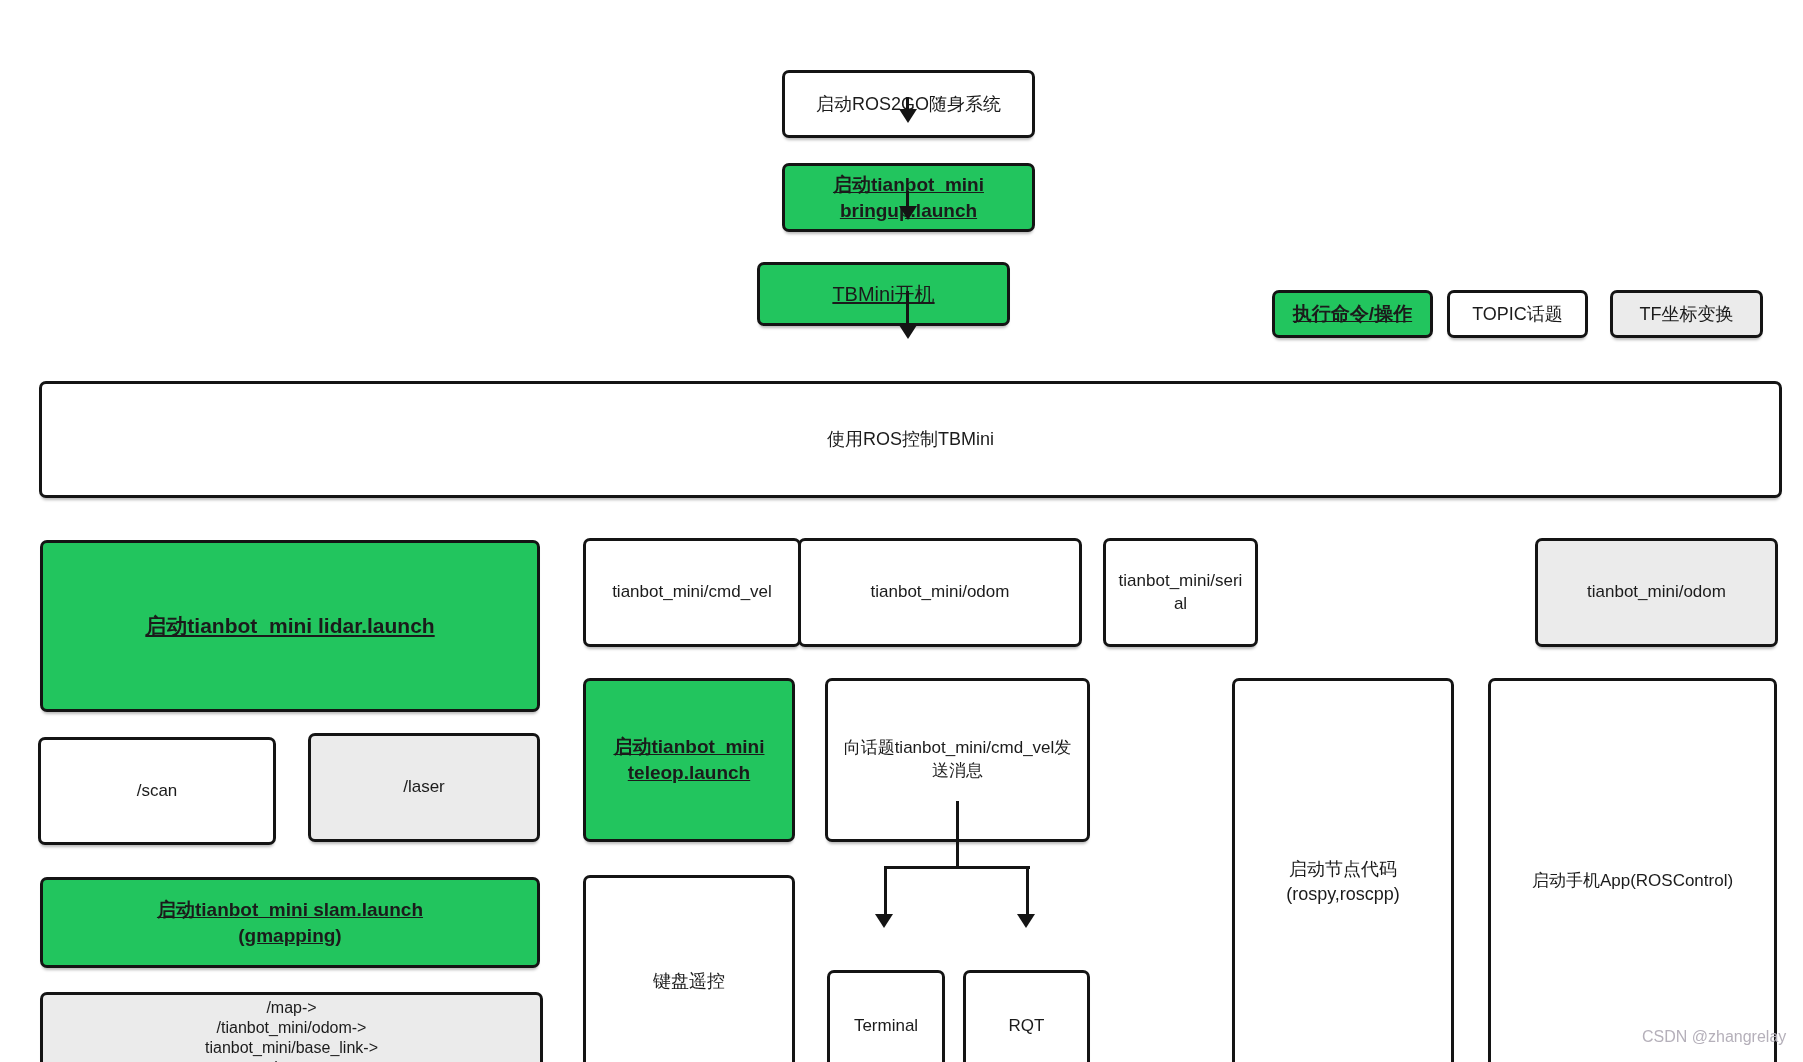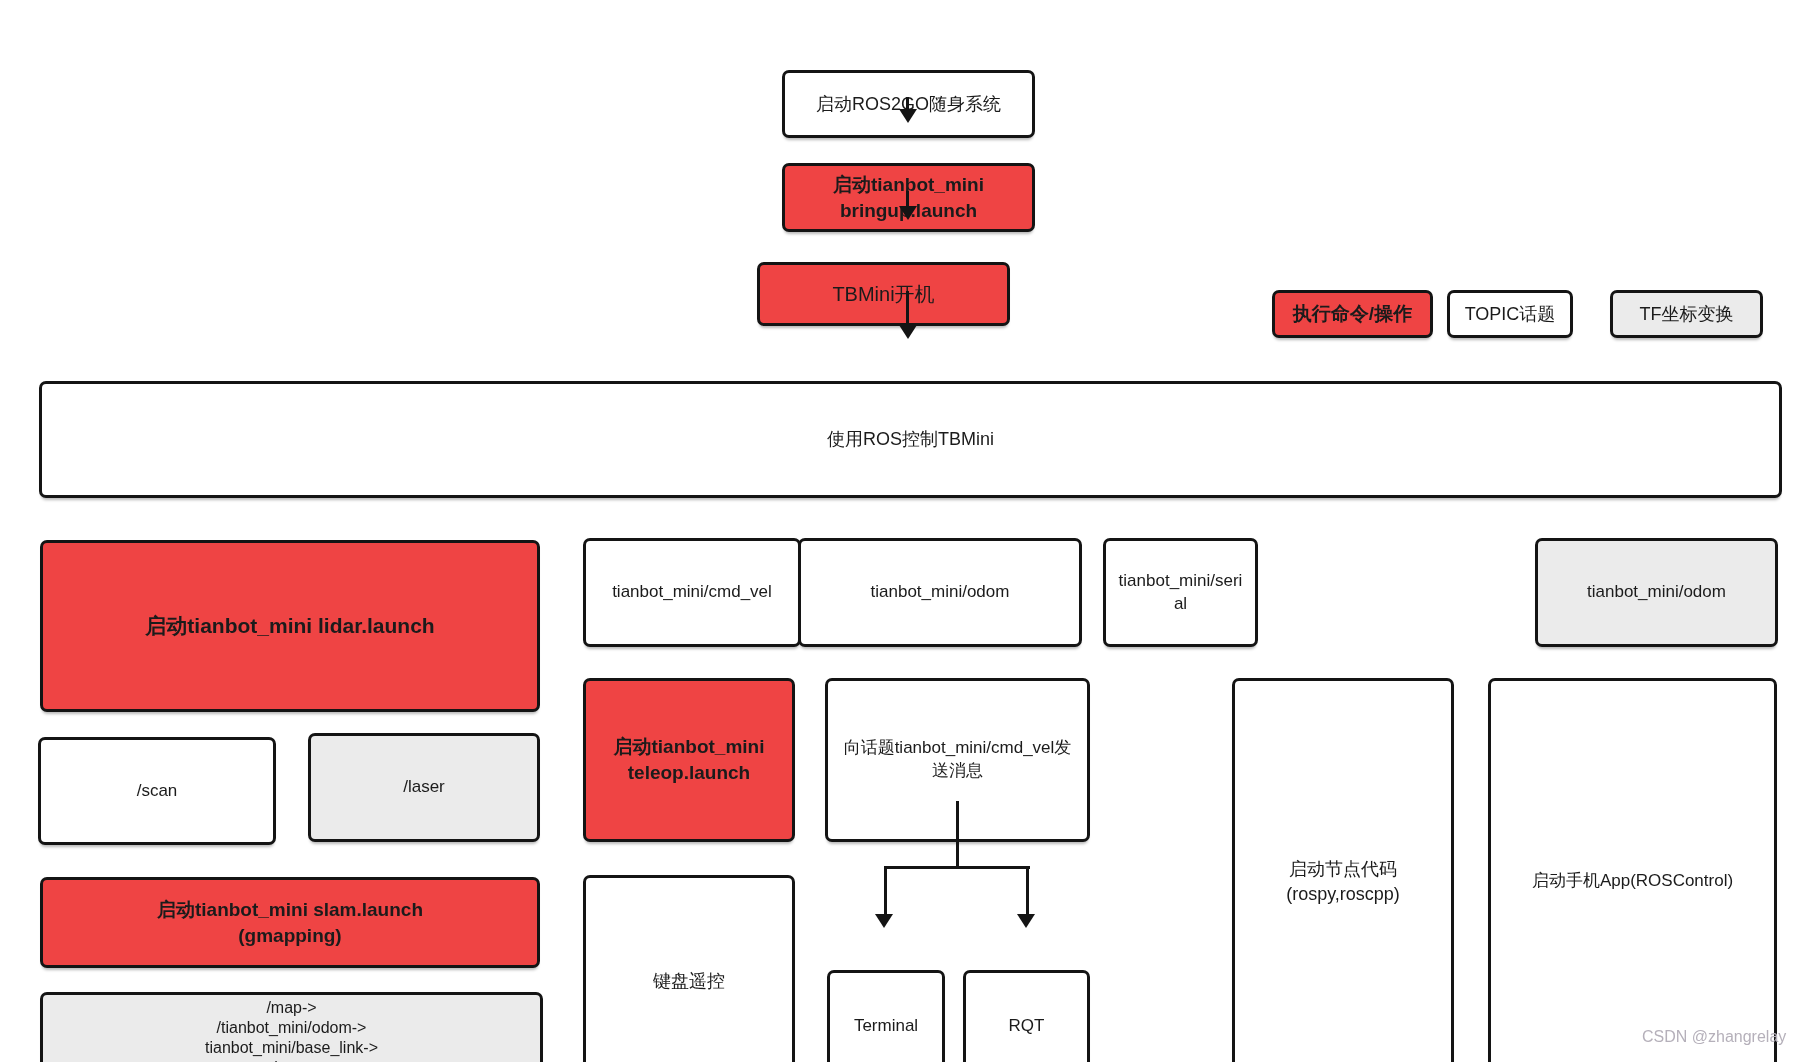--- a/index.html
+++ b/index.html
@@ -21,30 +21,30 @@
     justify-content:center;
     text-align:center;
     white-space:pre-line;
     font-size:18px;
     line-height:1.35;
     padding:4px 10px;
     box-shadow:0 4px 3px -2px rgba(0,0,0,0.28);
     margin-top:40px;
   }
   .topic{background:#ffffff;}
-  .command{background:#ef4444;font-weight:bold;font-size:19px;}
+  .command{background:#22c55e;font-weight:bold;font-size:19px;text-decoration:underline;}
   .tf{background:#ebebeb;}
   .mono-wrap{overflow-wrap:anywhere;word-break:break-word;}
   
   #n-start      {left:782px;top:30px;  width:253px;height:68px;}
   #n-bringup    {left:782px;top:123px; width:253px;height:69px;}
   #n-tbmini     {left:757px;top:222px; width:253px;height:64px;font-weight:normal;font-size:20px;}
   #n-control    {left:39px; top:341px; width:1743px;height:117px;}
   #lg-command   {left:1272px;top:250px;width:161px;height:48px;padding:2px 14px;}
-  #lg-topic     {left:1447px;top:250px;width:126px;height:48px;padding:8px 6px;text-align:right;}
+  #lg-topic     {left:1447px;top:250px;width:141px;height:48px;padding:8px 6px;text-align:right;}
   #lg-tf        {left:1610px;top:250px;width:153px;height:48px;padding:2px 6px;}
   #n-lidar      {left:40px;  top:500px;width:500px;height:172px;font-size:21px;}
   #n-cmdvel     {left:583px; top:498px;width:218px;height:109px;font-size:17px;}
   #n-odom       {left:798px; top:498px;width:284px;height:109px;font-size:17px;}
   #n-serial     {left:1103px;top:498px;width:155px;height:109px;font-size:17px;}
   #n-baselink   {left:1278px;top:498px;width:239px;height:109px;font-size:17px;}
   #n-odomtf     {left:1535px;top:498px;width:243px;height:109px;font-size:17px;}
   #n-scan       {left:38px;  top:697px;width:238px;height:108px;font-size:17px;}
   #n-laser      {left:308px; top:693px;width:232px;height:109px;font-size:17px;}
   #n-teleop     {left:583px; top:638px;width:212px;height:164px;}

